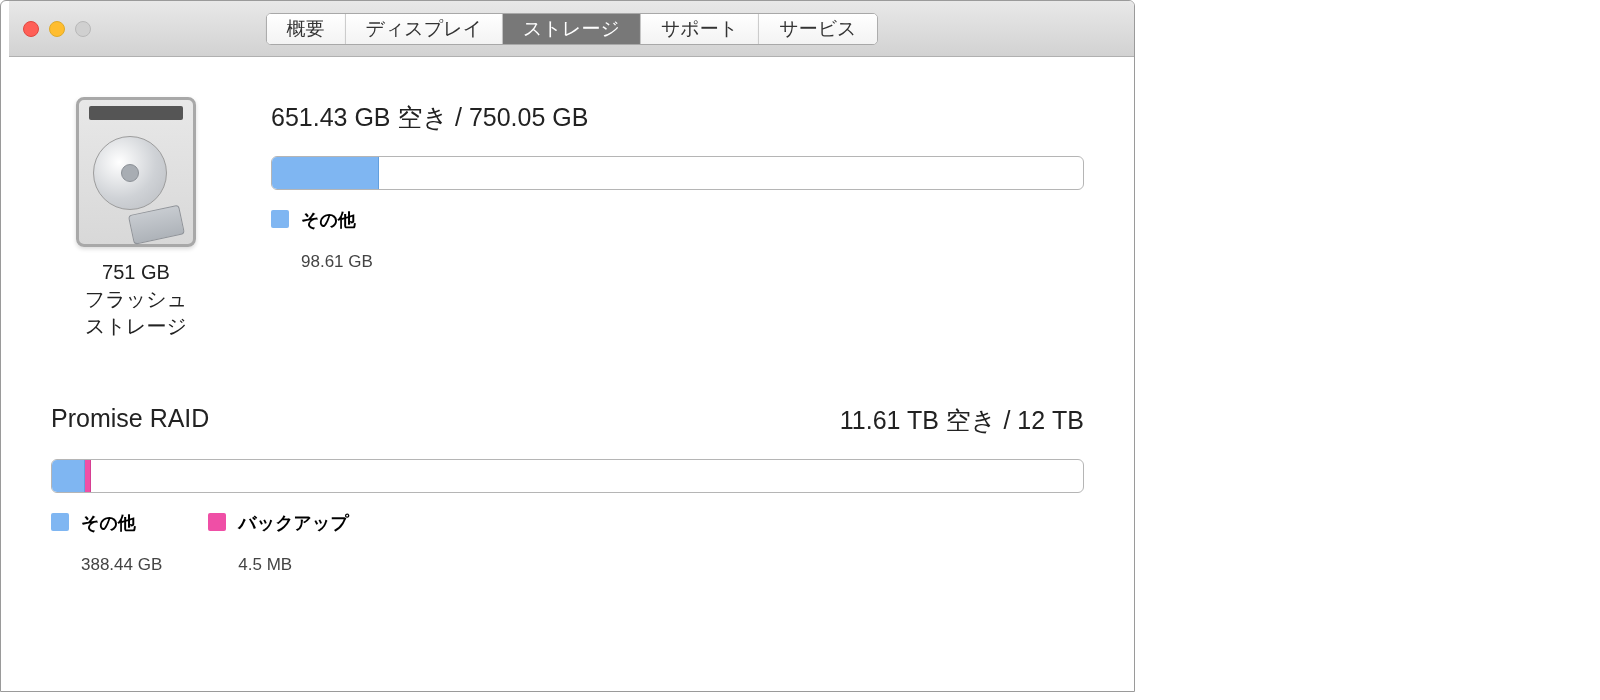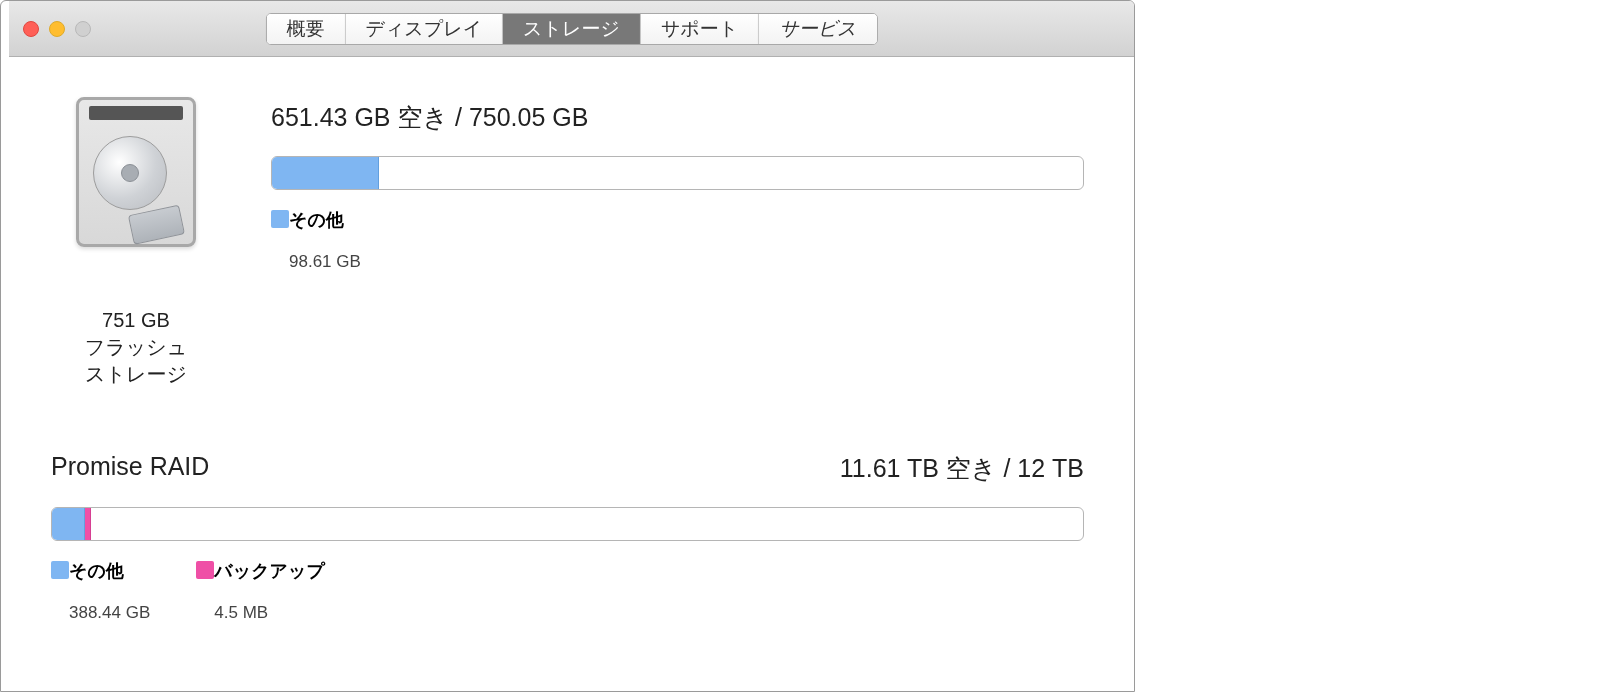--- a/index.html
+++ b/index.html
@@ -54,21 +54,21 @@
   .seg {
     padding: 0 20px;
     font-size: 19px;
     color: #333;
     background: linear-gradient(#ffffff,#f3f3f3);
     display: flex; align-items: center;
     border-right: 1px solid #c6c6c6;
     cursor: default;
     white-space: nowrap;
   }
-  .seg:last-child { border-right: none; font-style: italic; }
+  .seg:last-child { border-right: none; }
   .seg.active {
     background: #787878;
     color: #fff;
   }
   .content {
     padding: 40px 50px 30px 50px;
   }
   .drive-row {
     display: flex;
     align-items: flex-start;
@@ -85,21 +85,20 @@
     width: 140px;
     height: 150px;
     margin-bottom: 12px;
     position: relative;
   }
   .drive-label {
     text-align: center;
     font-size: 20px;
     color: #222;
     line-height: 1.35;
-    margin-top: 48px;
   }
   .info-col {
     flex: 1;
     padding-top: 4px;
   }
   .head {
     display: flex;
     justify-content: space-between;
     font-size: 25px;
     color: #222;
@@ -117,20 +116,21 @@
   }
   .bar-seg { height: 100%; }
   .seg-blue  { background: #7fb6f2; border-right:1px solid #629fde;}
   .seg-pink  { background: #ef4fa6; border-right:1px solid #d63f92;}
   .legend {
     display: flex;
     gap: 46px;
   }
   .legend-item {
     display: flex;
+    gap: 12px;
   }
   .swatch {
     width: 18px; height: 18px;
     border-radius: 2px;
     margin-top: 2px;
     flex-shrink: 0;
   }
   .sw-blue { background:#7fb6f2;}
   .sw-pink { background:#ef4fa6;}
   .legend-text .name { font-size: 18px; font-weight: 600; color:#000;}

